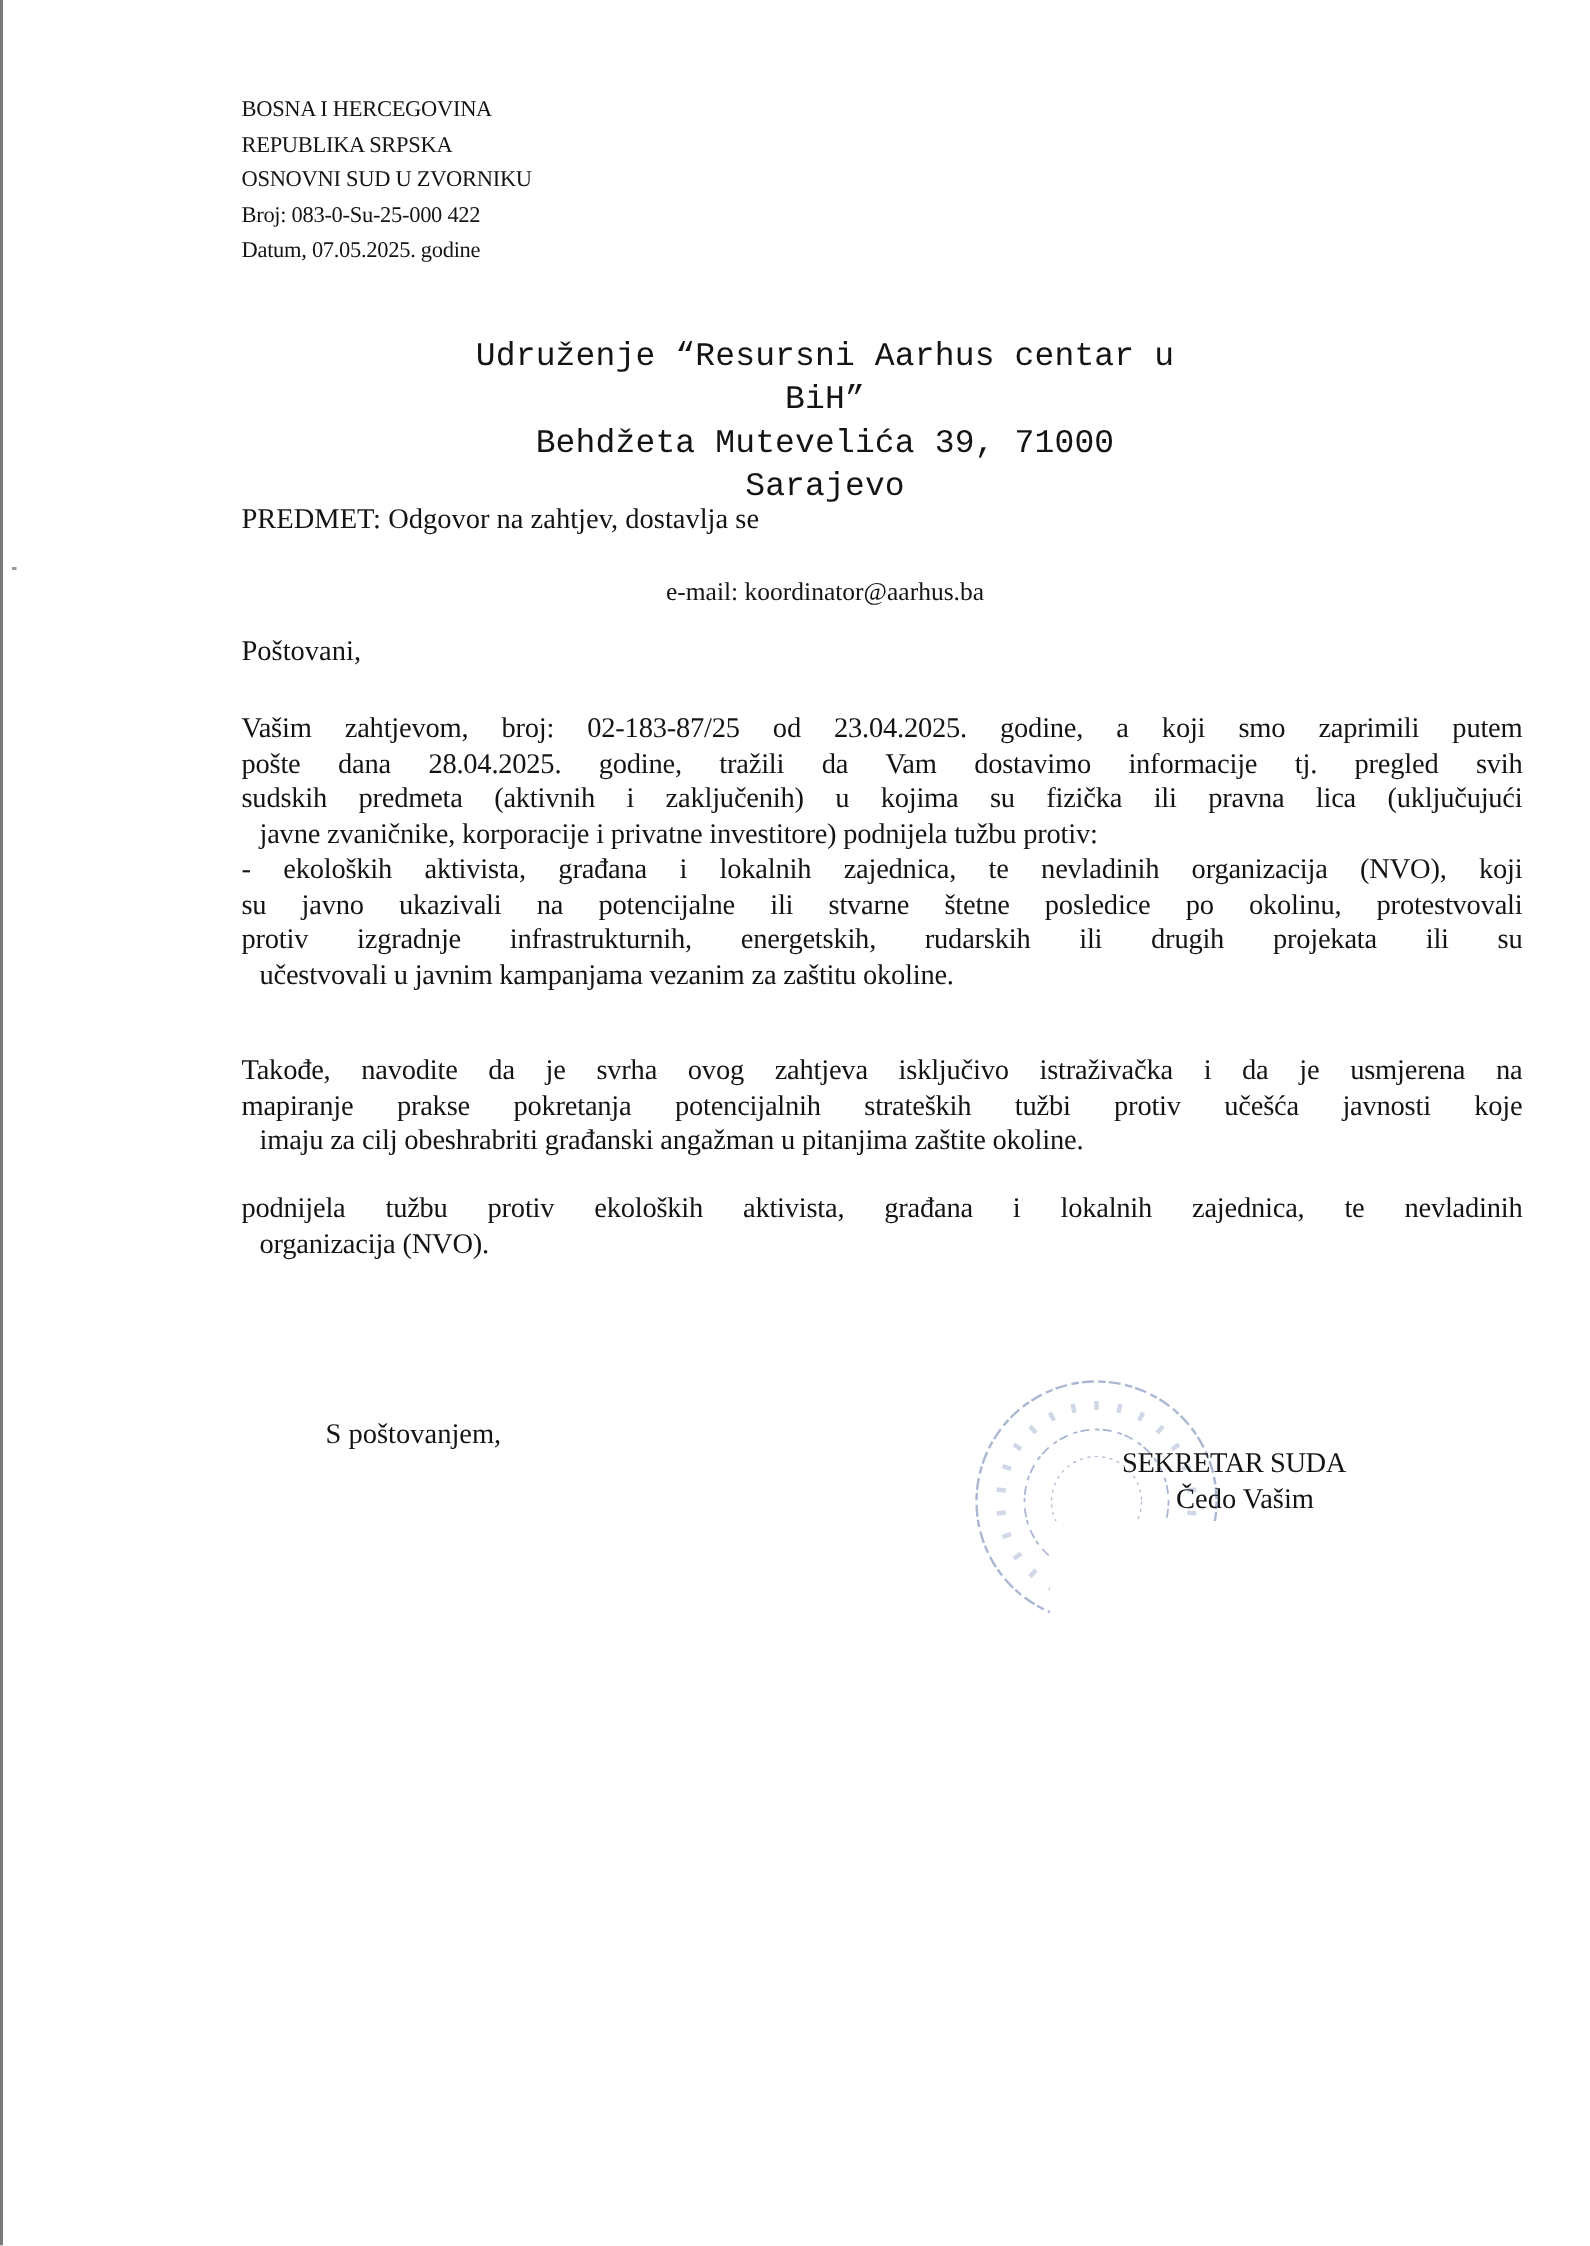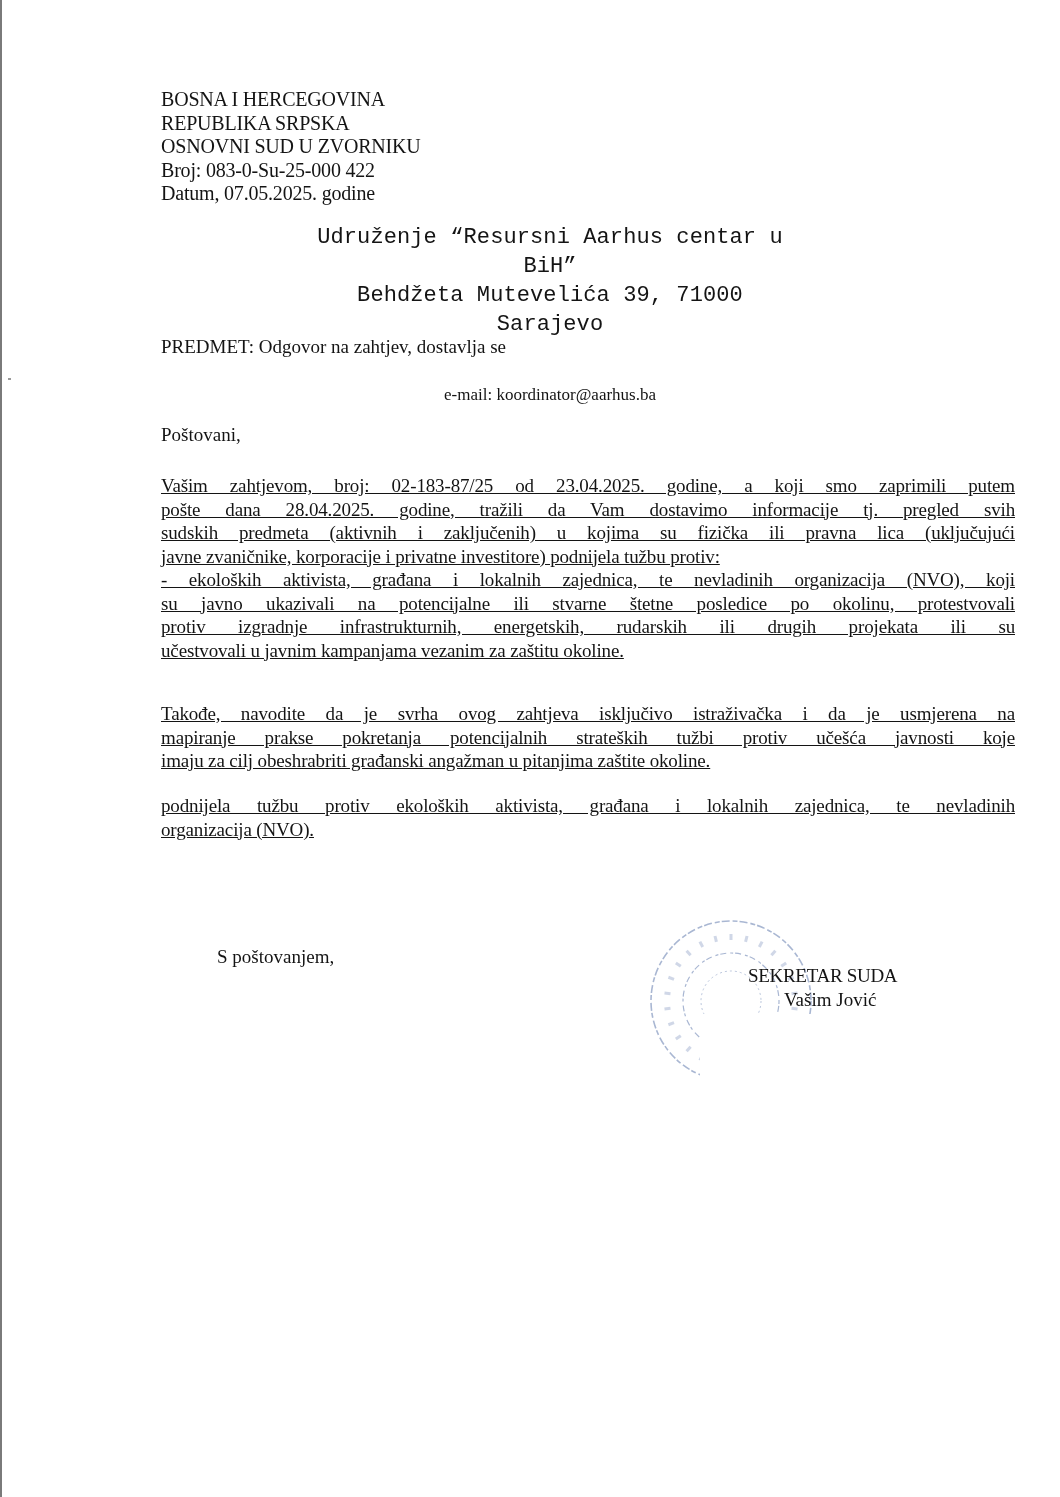--- a/index.html
+++ b/index.html
@@ -1,34 +1,34 @@
 <!DOCTYPE html>
 <html><head>
 <meta charset="utf-8">
 <style>
   html, body { margin: 0; padding: 0; background: #ffffff; }
   body { width: 1060px; height: 1497px; position: relative; overflow: hidden;
          font-family: "Liberation Serif", "DejaVu Serif", serif; color: #141414; }
   .page-edge { position: absolute; left: 0; top: 0; width: 2px; height: 1497px; background: #7a7a7a; }
   .edge-speck { position: absolute; left: 8px; top: 378px; width: 3px; height: 2px; background: #9a9a9a; }
 
-  .header { position: absolute; left: 161px; top: 88px; font-size: 20px; line-height: 23.5px; letter-spacing: -0.2px; }
+  .header { position: absolute; left: 161px; top: 62px; font-size: 15px; line-height: 23.5px; letter-spacing: -0.2px; }
   .header div { white-space: nowrap; }
 
   .recipient { position: absolute; left: 300px; width: 500px; top: 223px; text-align: center; }
   .recipient .r1, .recipient .r2 { font-size: 22px; line-height: 29px; letter-spacing: 0.1px; font-family: Liberation Mono, monospace; }
   .recipient .r3 { font-size: 17px; line-height: 22px; margin-top: 45px; }
 
   .subject { position: absolute; left: 161px; top: 336px; font-size: 19px; white-space: nowrap; }
   .greeting { position: absolute; left: 161px; top: 424px; font-size: 19px; }
 
   .para { position: absolute; left: 161px; width: 854px; font-size: 19px; line-height: 23.5px;
           text-align: justify; letter-spacing: -0.15px; }
-  .para .ln { display: block; text-align: justify; text-align-last: justify; white-space: nowrap; text-decoration: underline; }
-  .para .ln.last { text-align-last: left; }
+  .para .ln { display: block; text-align: justify; text-align-last: justify; white-space: nowrap; }
+  .para .ln.last { text-align-last: left; margin-left: 12px; }
   .p1 { top: 474px; }
   .p2 { top: 702px; }
   .p3 { top: 794px; }
 
   .closing { position: absolute; left: 217px; top: 946px; font-size: 19px; }
 
   .stamp { position: absolute; left: 648px; top: 918px; width: 166px; height: 166px; }
   .signature { position: absolute; left: 748px; top: 964px; font-size: 19px; line-height: 24px; }
   .signature .title { letter-spacing: -0.3px; }
   .signature .name { padding-left: 36px; }
@@ -114,14 +114,14 @@
         <rect x="51.8" y="23.3" width="3" height="6" transform="rotate(332.3 53.3 26.3)" opacity="0.55"></rect>
         <rect x="66.2" y="17.9" width="3" height="6" transform="rotate(346.2 67.7 20.9)" opacity="0.55"></rect>
       </g>
   </g>
 </svg>
 
 <div class="redaction"></div>
 
 <div class="signature">
   <div class="title">SEKRETAR SUDA</div>
-  <div class="name">Vašim Jović</div>
+  <div class="name">Čedo Vašim</div>
 </div>
 
 </body></html>

